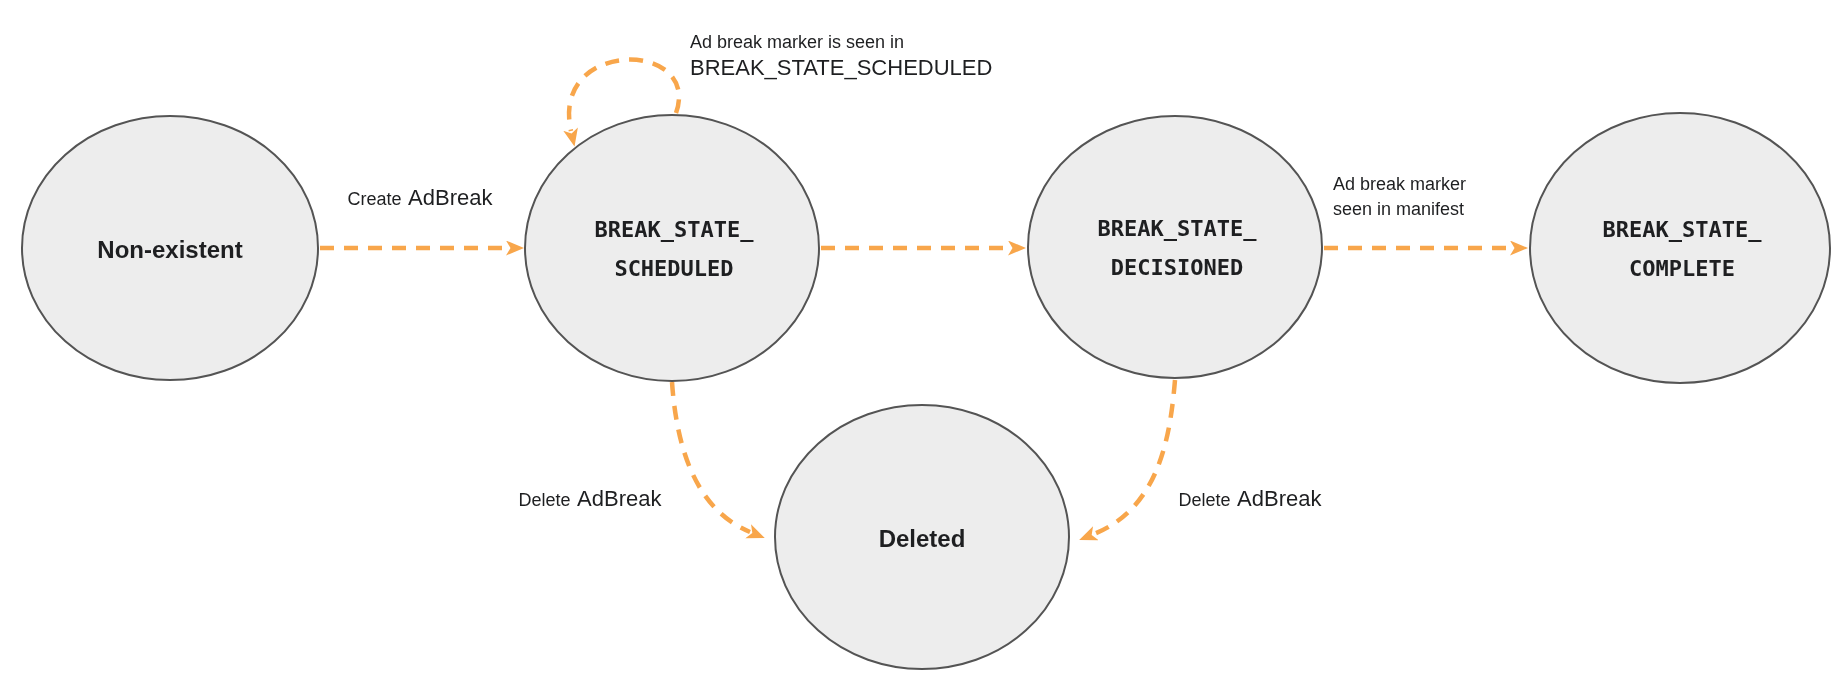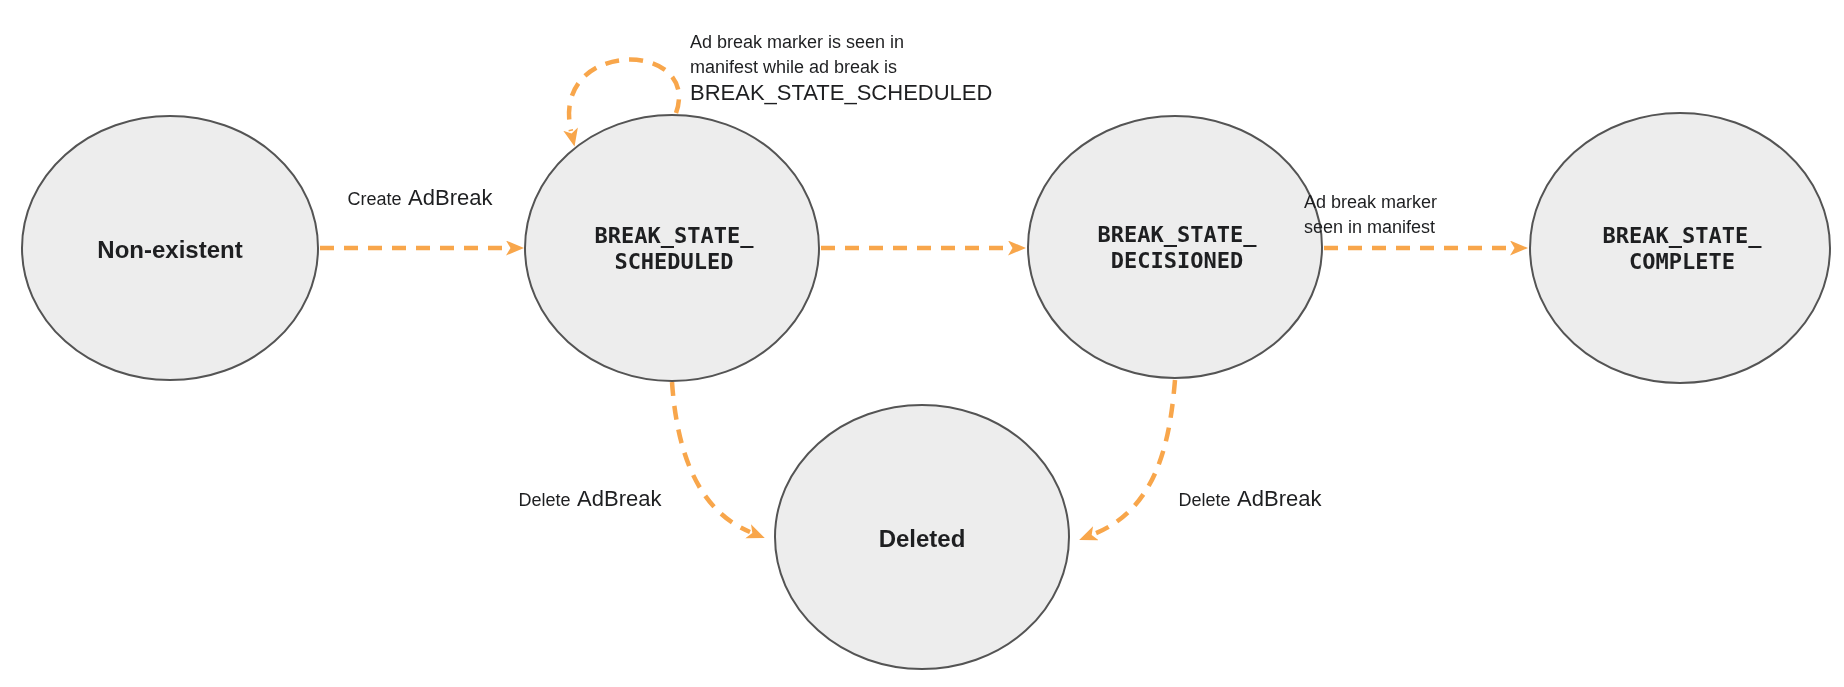--- a/index.html
+++ b/index.html
@@ -50,21 +50,21 @@
   .node-label {
     position: absolute;
     transform: translate(-50%, -50%);
     text-align: center;
     font-weight: bold;
     white-space: pre-line;
   }
   .node-label.sans { font-size: 24px; font-family: "Liberation Sans", "DejaVu Sans", sans-serif; text-align: center; }
   .node-label.mono {
     font-size: 22px;
-    line-height: 26px;
+    line-height: 39px;
     font-family: "DejaVu Sans Mono", "Liberation Mono", monospace;
   }
 </style>
 </head>
 <body>
 
 <div id="canvas">
 
   <svg id="diagram-svg" width="1844" height="687" viewBox="0 0 1844 687">
     <defs>
@@ -99,26 +99,25 @@
 COMPLETE</div>
 
   <div class="node-label sans" style="left:922px; top:539px;">Deleted</div>
 
   <div class="lbl centered" style="left:420px; top:198px;">
     <span>Create</span><span class="code inline-gap">AdBreak</span>
   </div>
 
   <div class="lbl" style="left:690px; top:30px;">
     <div>Ad break marker is seen in</div>
-    <div>manifest while ad break is</div>
     <div class="code">BREAK_STATE_SCHEDULED</div>
   </div>
 
 
-  <div class="lbl" style="left:1304px; top:172px;margin-top:18px;">
+  <div class="lbl" style="left:1333px; top:172px;">
     <div>Ad break marker</div>
     <div>seen in manifest</div>
   </div>
 
   <div class="lbl centered" style="left:590px; top:499px;">
     <span>Delete</span><span class="code inline-gap">AdBreak</span>
   </div>
 
   <div class="lbl centered" style="left:1250px; top:499px;">
     <span>Delete</span><span class="code inline-gap">AdBreak</span>

